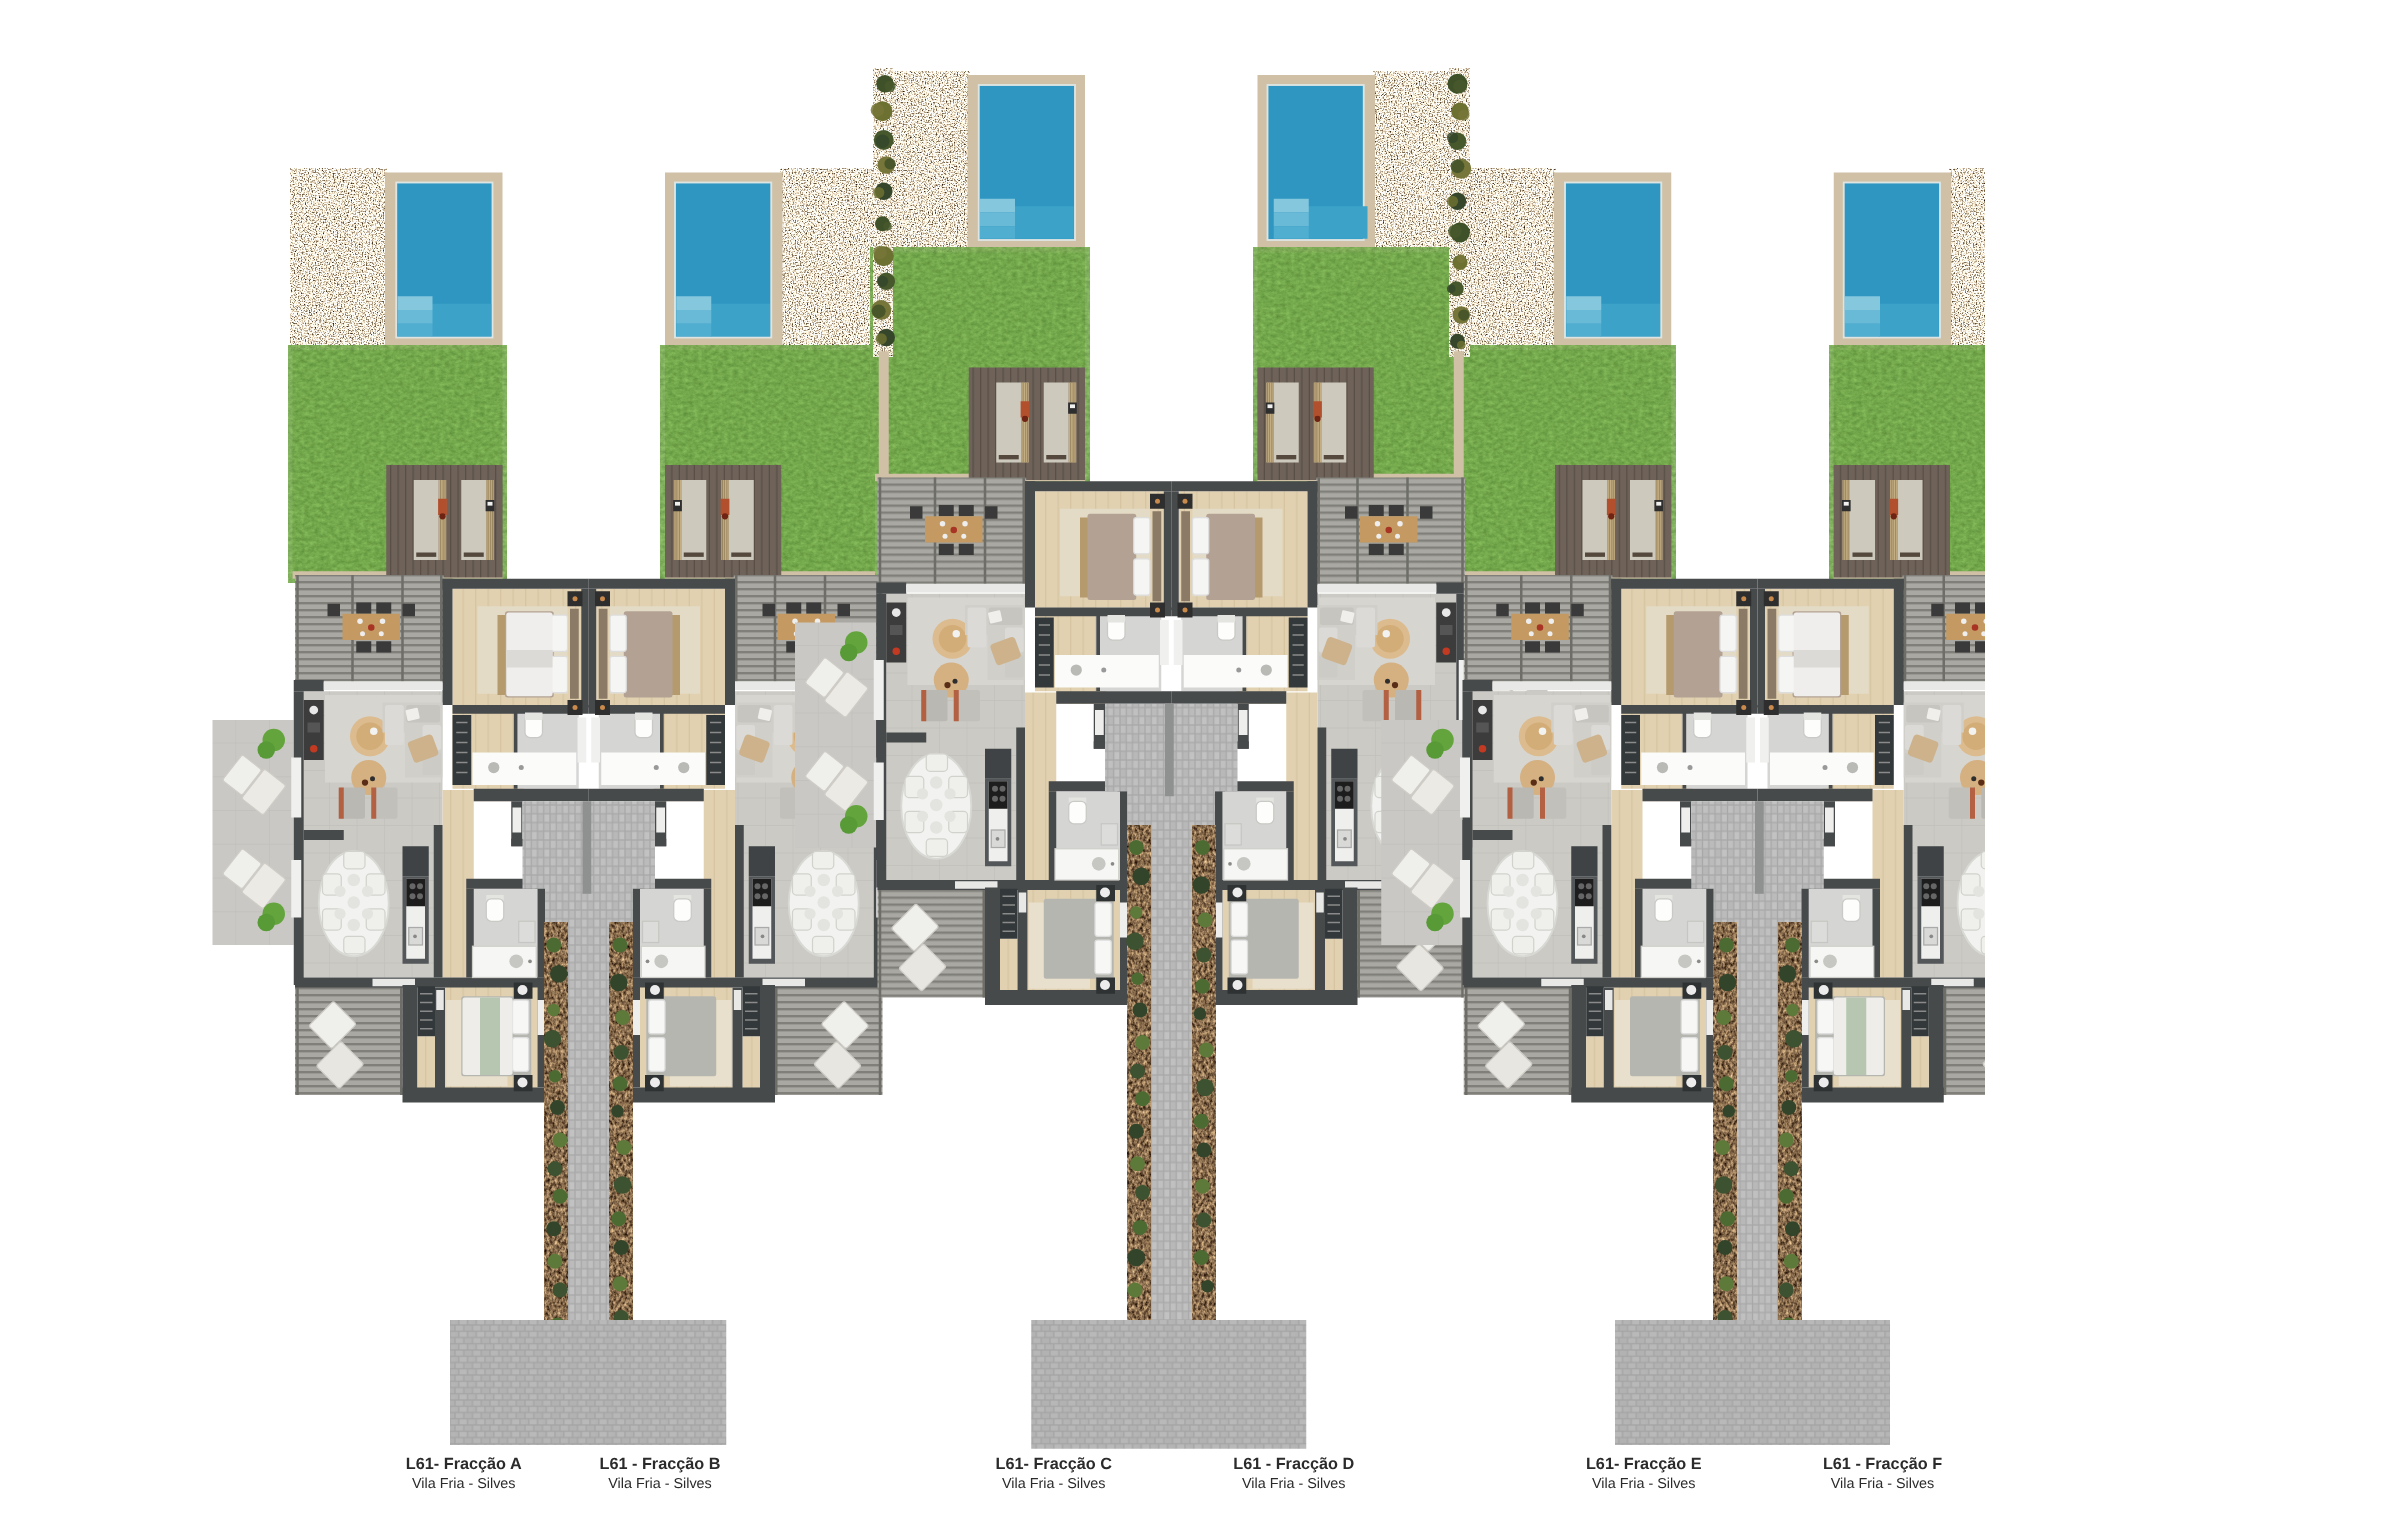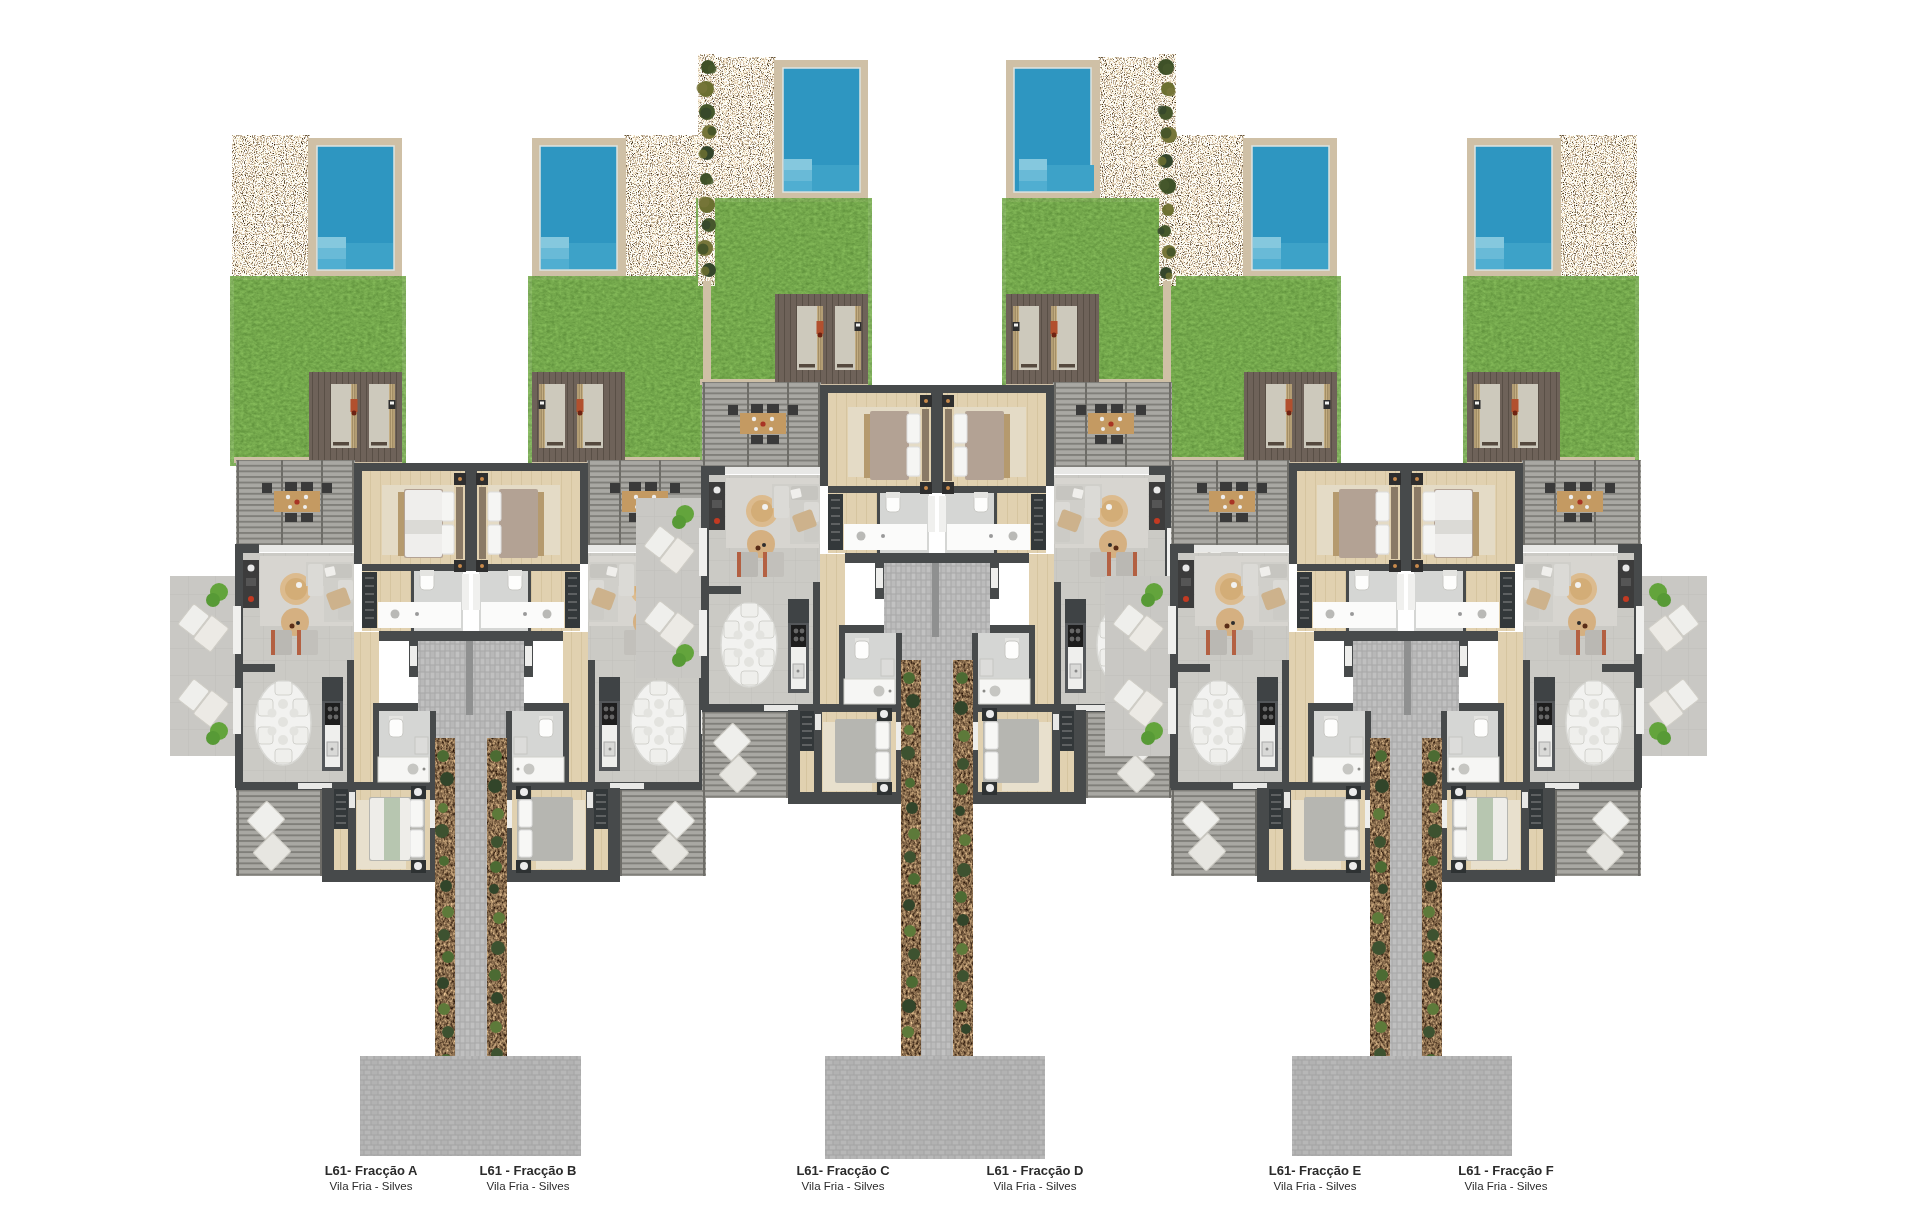--- a/index.html
+++ b/index.html
@@ -1,16 +1,16 @@
 <!DOCTYPE html>
 <html><head>
 <meta charset="utf-8">
 <style>
   html,body{margin:0;padding:0;background:#ffffff;}
-  .wrap{width:1920px;height:1223px;position:relative;overflow:hidden;background:#fff;}
+  .wrap{width:1588px;height:1223px;position:relative;overflow:hidden;background:#fff;}
   text{font-family:"Liberation Sans", sans-serif;}
 </style>
 </head>
 <body>
 <div class="wrap">
 <svg width="1920" height="1223" viewBox="0 0 1920 1223">
 <defs>
 
 <filter id="fGravel" x="-2%" y="-2%" width="104%" height="104%" color-interpolation-filters="sRGB">
   <feTurbulence type="fractalNoise" baseFrequency="0.9" numOctaves="2" seed="3"></feTurbulence>

